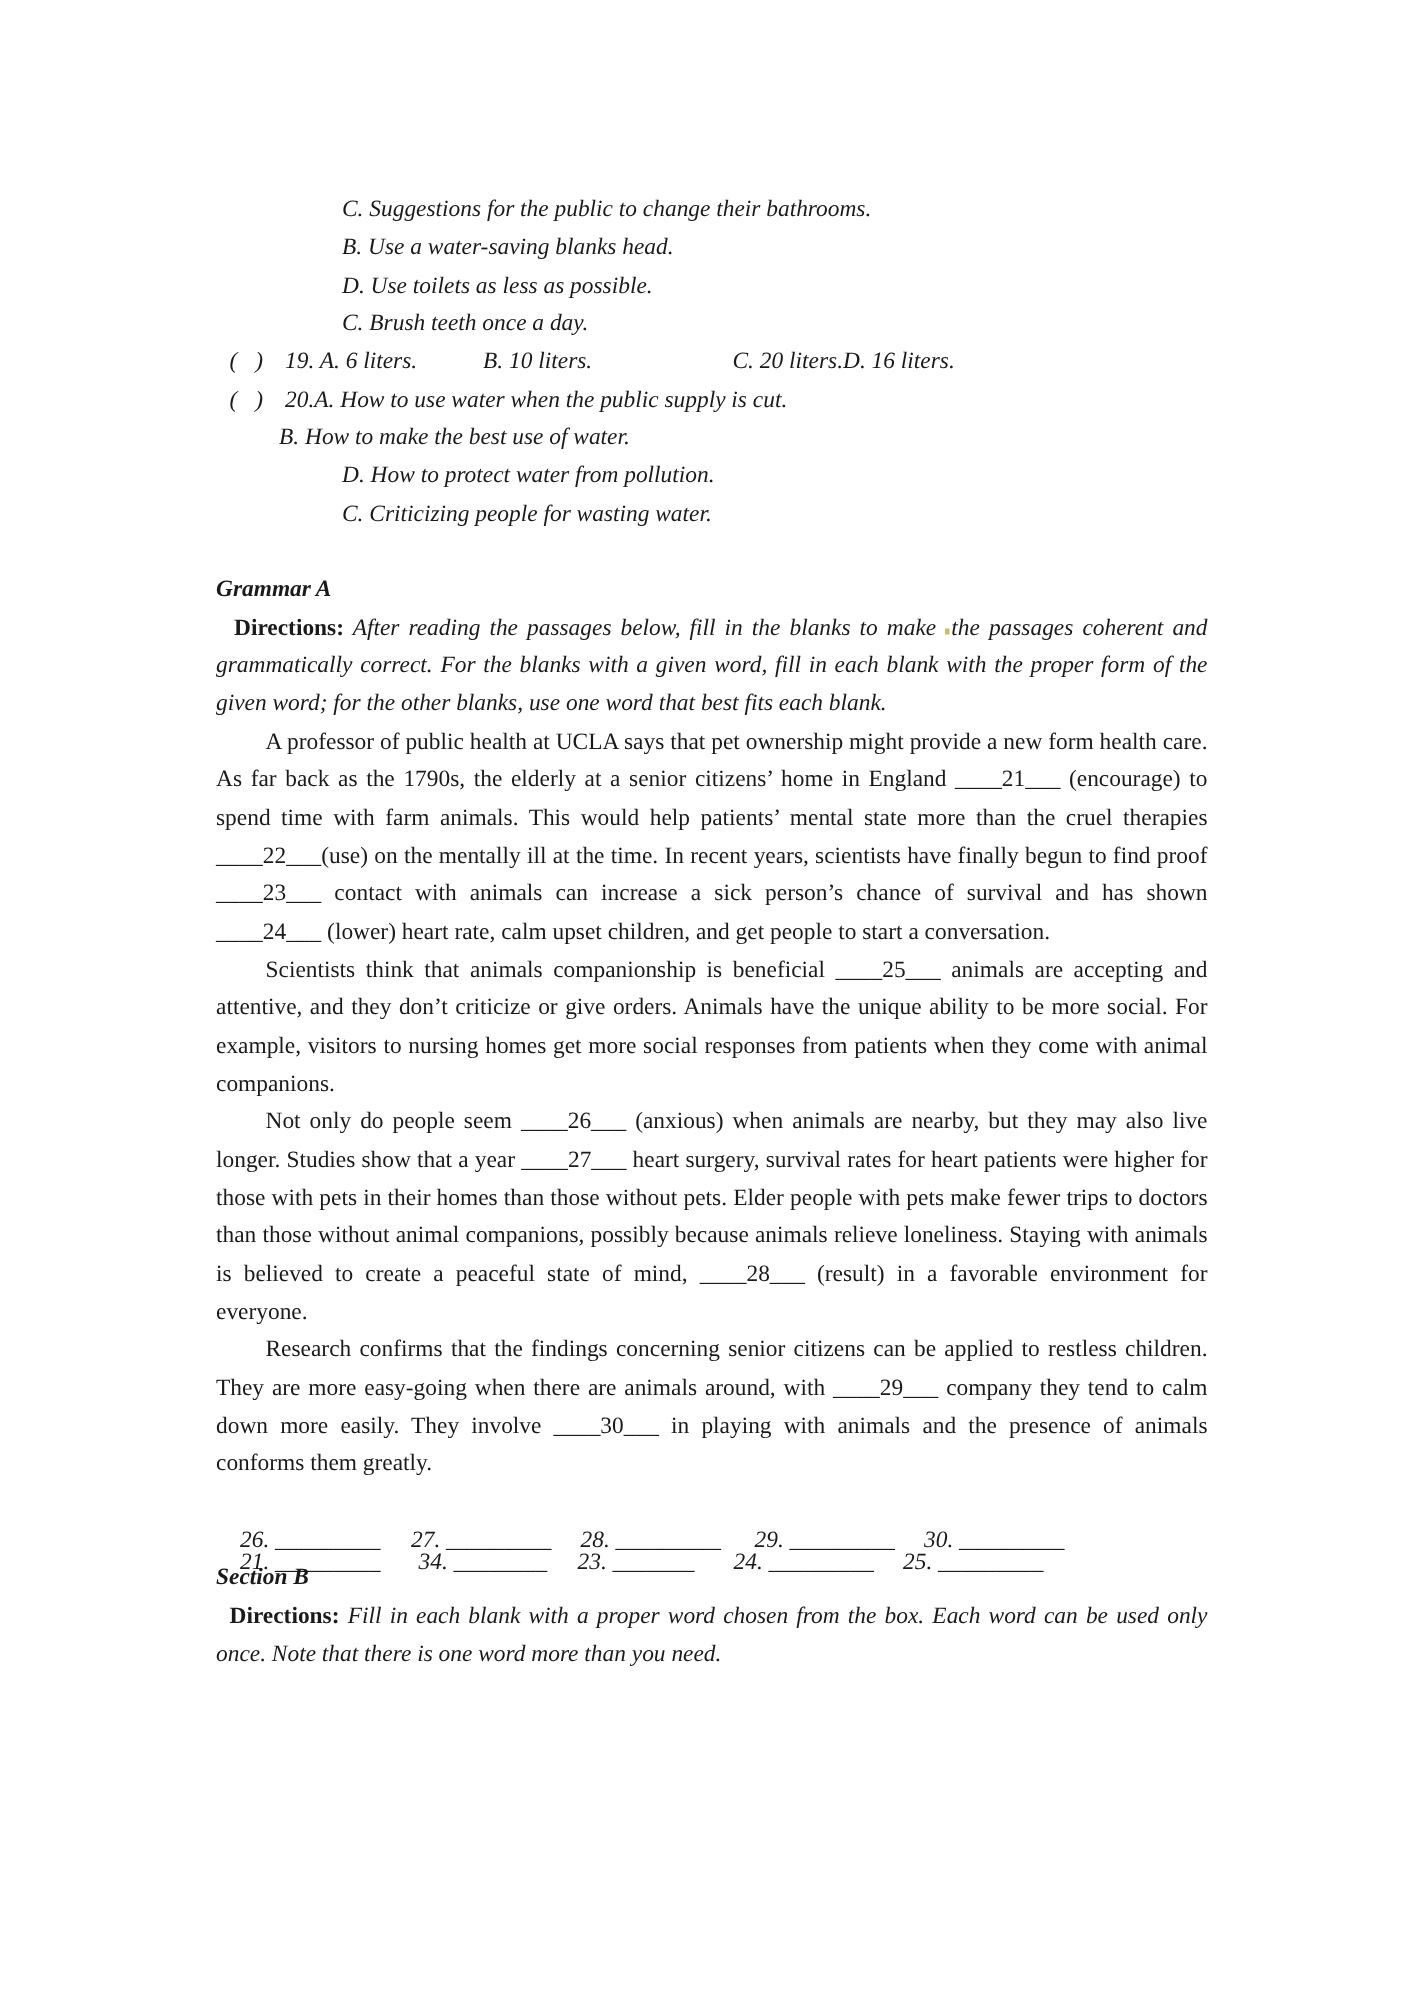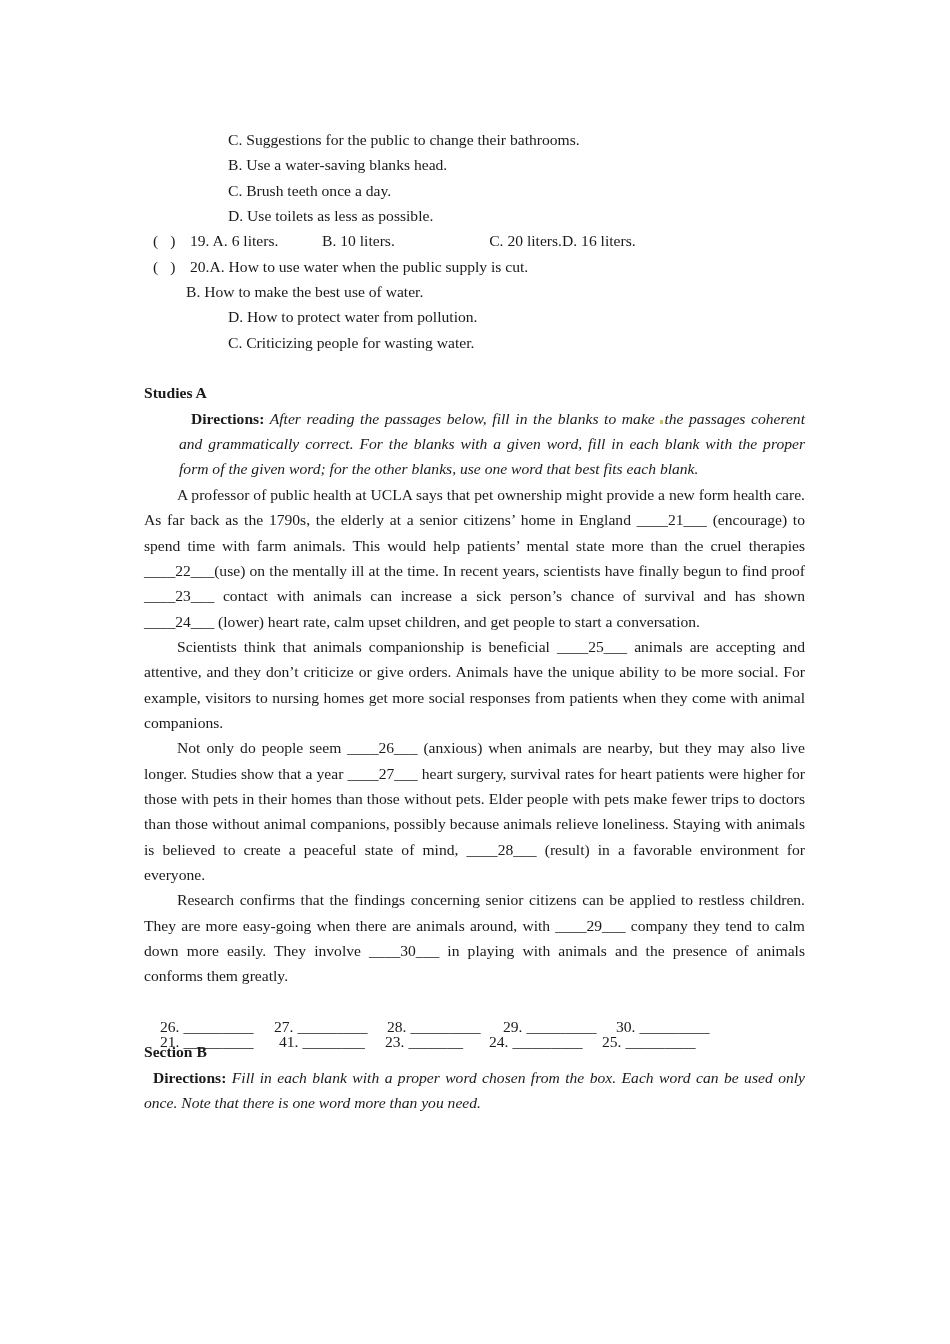--- a/index.html
+++ b/index.html
@@ -19,20 +19,21 @@
       position: absolute;
       left: 144px;
       top: 127px;
       width: 661px;
       font-size: 15.6px;
       line-height: 25.35px;
     }
     .line {
       white-space: nowrap;
       height: 25.35px;
+      font-style: italic;
     }
     .opt-indent { padding-left: 84px; }
     .opt-indent-small { padding-left: 42px; }
     .paren {
       display: inline-block;
       width: 46px;
       padding-left: 9px;
       box-sizing: border-box;
       word-spacing: 0;
     }
@@ -43,21 +44,21 @@
     .q19 .c { width: 124px; text-align: right; }
     .spacer { height: 25.35px; }
     .bold { font-weight: bold; }
     .ital { font-style: italic; }
     .para {
       text-align: justify;
       text-align-last: left;
       margin: 0;
     }
     .indent { text-indent: 33px; }
-    .dir-indent { text-indent: 12px; margin-left: 35px; }
+    .dir-indent { text-indent: 12px; }
     .dir-indent-b { text-indent: 9px; }
     .mark {
       display: inline-block;
       width: 3px;
       height: 4px;
       background: #c8c060;
       vertical-align: baseline;
       margin-right: 1px;
     }
     .answers { padding-left: 16px; white-space: nowrap; }
@@ -79,26 +80,26 @@
   <div class="line opt-indent">
     <span>C.</span>
     <span>Suggestions for the public to change their bathrooms.</span>
   </div>
 
   <div class="line opt-indent">
     <span>B.</span>
     <span>Use a water-saving blanks head.</span>
   </div>
   <div class="line opt-indent">
+    <span>D.</span>
+    <span>Use toilets as less as possible.</span>
+  </div>
+  <div class="line opt-indent">
     <span>C.</span>
     <span>Brush teeth once a day.</span>
-  </div>
-  <div class="line opt-indent">
-    <span>D.</span>
-    <span>Use toilets as less as possible.</span>
   </div>
 
   <div class="line q19">
     <span class="paren"><span>(</span><span class="close">)</span></span><span class="opt a"><span>19.</span> <span>A.</span> <span>6 liters.</span></span><span class="opt b"><span>B.</span> <span>10 liters.</span></span><span class="opt c"><span>C.</span> <span>20 liters.</span></span><span class="opt d"><span>D.</span> <span>16 liters.</span></span>
   </div>
 
   <div class="line">
     <span class="paren"><span>(</span><span class="close">)</span></span><span>20.</span><span>A.</span>
     <span>How to use water when the public supply is cut.</span>
   </div>
@@ -110,28 +111,28 @@
     <span>D.</span>
     <span>How to protect water from pollution.</span>
   </div>
   <div class="line opt-indent">
     <span>C.</span>
     <span>Criticizing people for wasting water.</span>
   </div>
 
   <div class="spacer"></div>
 
-  <div class="line bold">Studies A</div>
+  <div class="line bold">Grammar A</div>
 
   <p class="para dir-indent"><span class="bold">Directions:</span><span class="ital"> After reading the passages below, fill in the blanks to make </span><span class="mark"></span><span class="ital">the passages coherent and grammatically correct. For the blanks with a given word, fill in each blank with the proper form of the given word; for the other blanks, use one word that best fits each blank.</span></p>
 
   <p class="para indent">A professor of public health at UCLA says that pet ownership might provide a new form health care. As far back as the 1790s, the elderly at a senior citizens’ home in England ____21___ (encourage) to spend time with farm animals. This would help patients’ mental state more than the cruel therapies ____22___(use) on the mentally ill at the time. In recent years, scientists have finally begun to find proof ____23___ contact with animals can increase a sick person’s chance of survival and has shown ____24___ (lower) heart rate, calm upset children, and get people to start a conversation.</p>
   <p class="para indent">Scientists think that animals companionship is beneficial ____25___ animals are accepting and attentive, and they don’t criticize or give orders. Animals have the unique ability to be more social. For example, visitors to nursing homes get more social responses from patients when they come with animal companions.</p>
   <p class="para indent">Not only do people seem ____26___ (anxious) when animals are nearby, but they may also live longer. Studies show that a year ____27___ heart surgery, survival rates for heart patients were higher for those with pets in their homes than those without pets. Elder people with pets make fewer trips to doctors than those without animal companions, possibly because animals relieve loneliness. Staying with animals is believed to create a peaceful state of mind, ____28___ (result) in a favorable environment for everyone.</p>
   <p class="para indent">Research confirms that the findings concerning senior citizens can be applied to restless children. They are more easy-going when there are animals around, with ____29___ company they tend to calm down more easily. They involve ____30___ in playing with animals and the presence of animals conforms them greatly.</p>
 
-  <div class="line answers a1"><span class="ans">21. _________</span><span class="ans">41.  ________</span><span class="ans">23.  _______</span><span class="ans">24. _________</span><span class="ans">25. _________</span></div>
+  <div class="line answers a1"><span class="ans">21. _________</span><span class="ans">34.  ________</span><span class="ans">23.  _______</span><span class="ans">24. _________</span><span class="ans">25. _________</span></div>
   <div class="line answers a2"><span class="ans">26. _________</span><span class="ans">27. _________</span><span class="ans">28. _________</span><span class="ans">29. _________</span><span class="ans">30. _________</span></div>
 
   <div class="line bold">Section B</div>
   <p class="para dir-indent-b"><span class="bold">Directions:</span><span class="ital"> Fill in each blank with a proper word chosen from the box. Each word can be used only once. Note that there is one word more than you need.</span></p>
 
 </div>
 
 </body></html>

